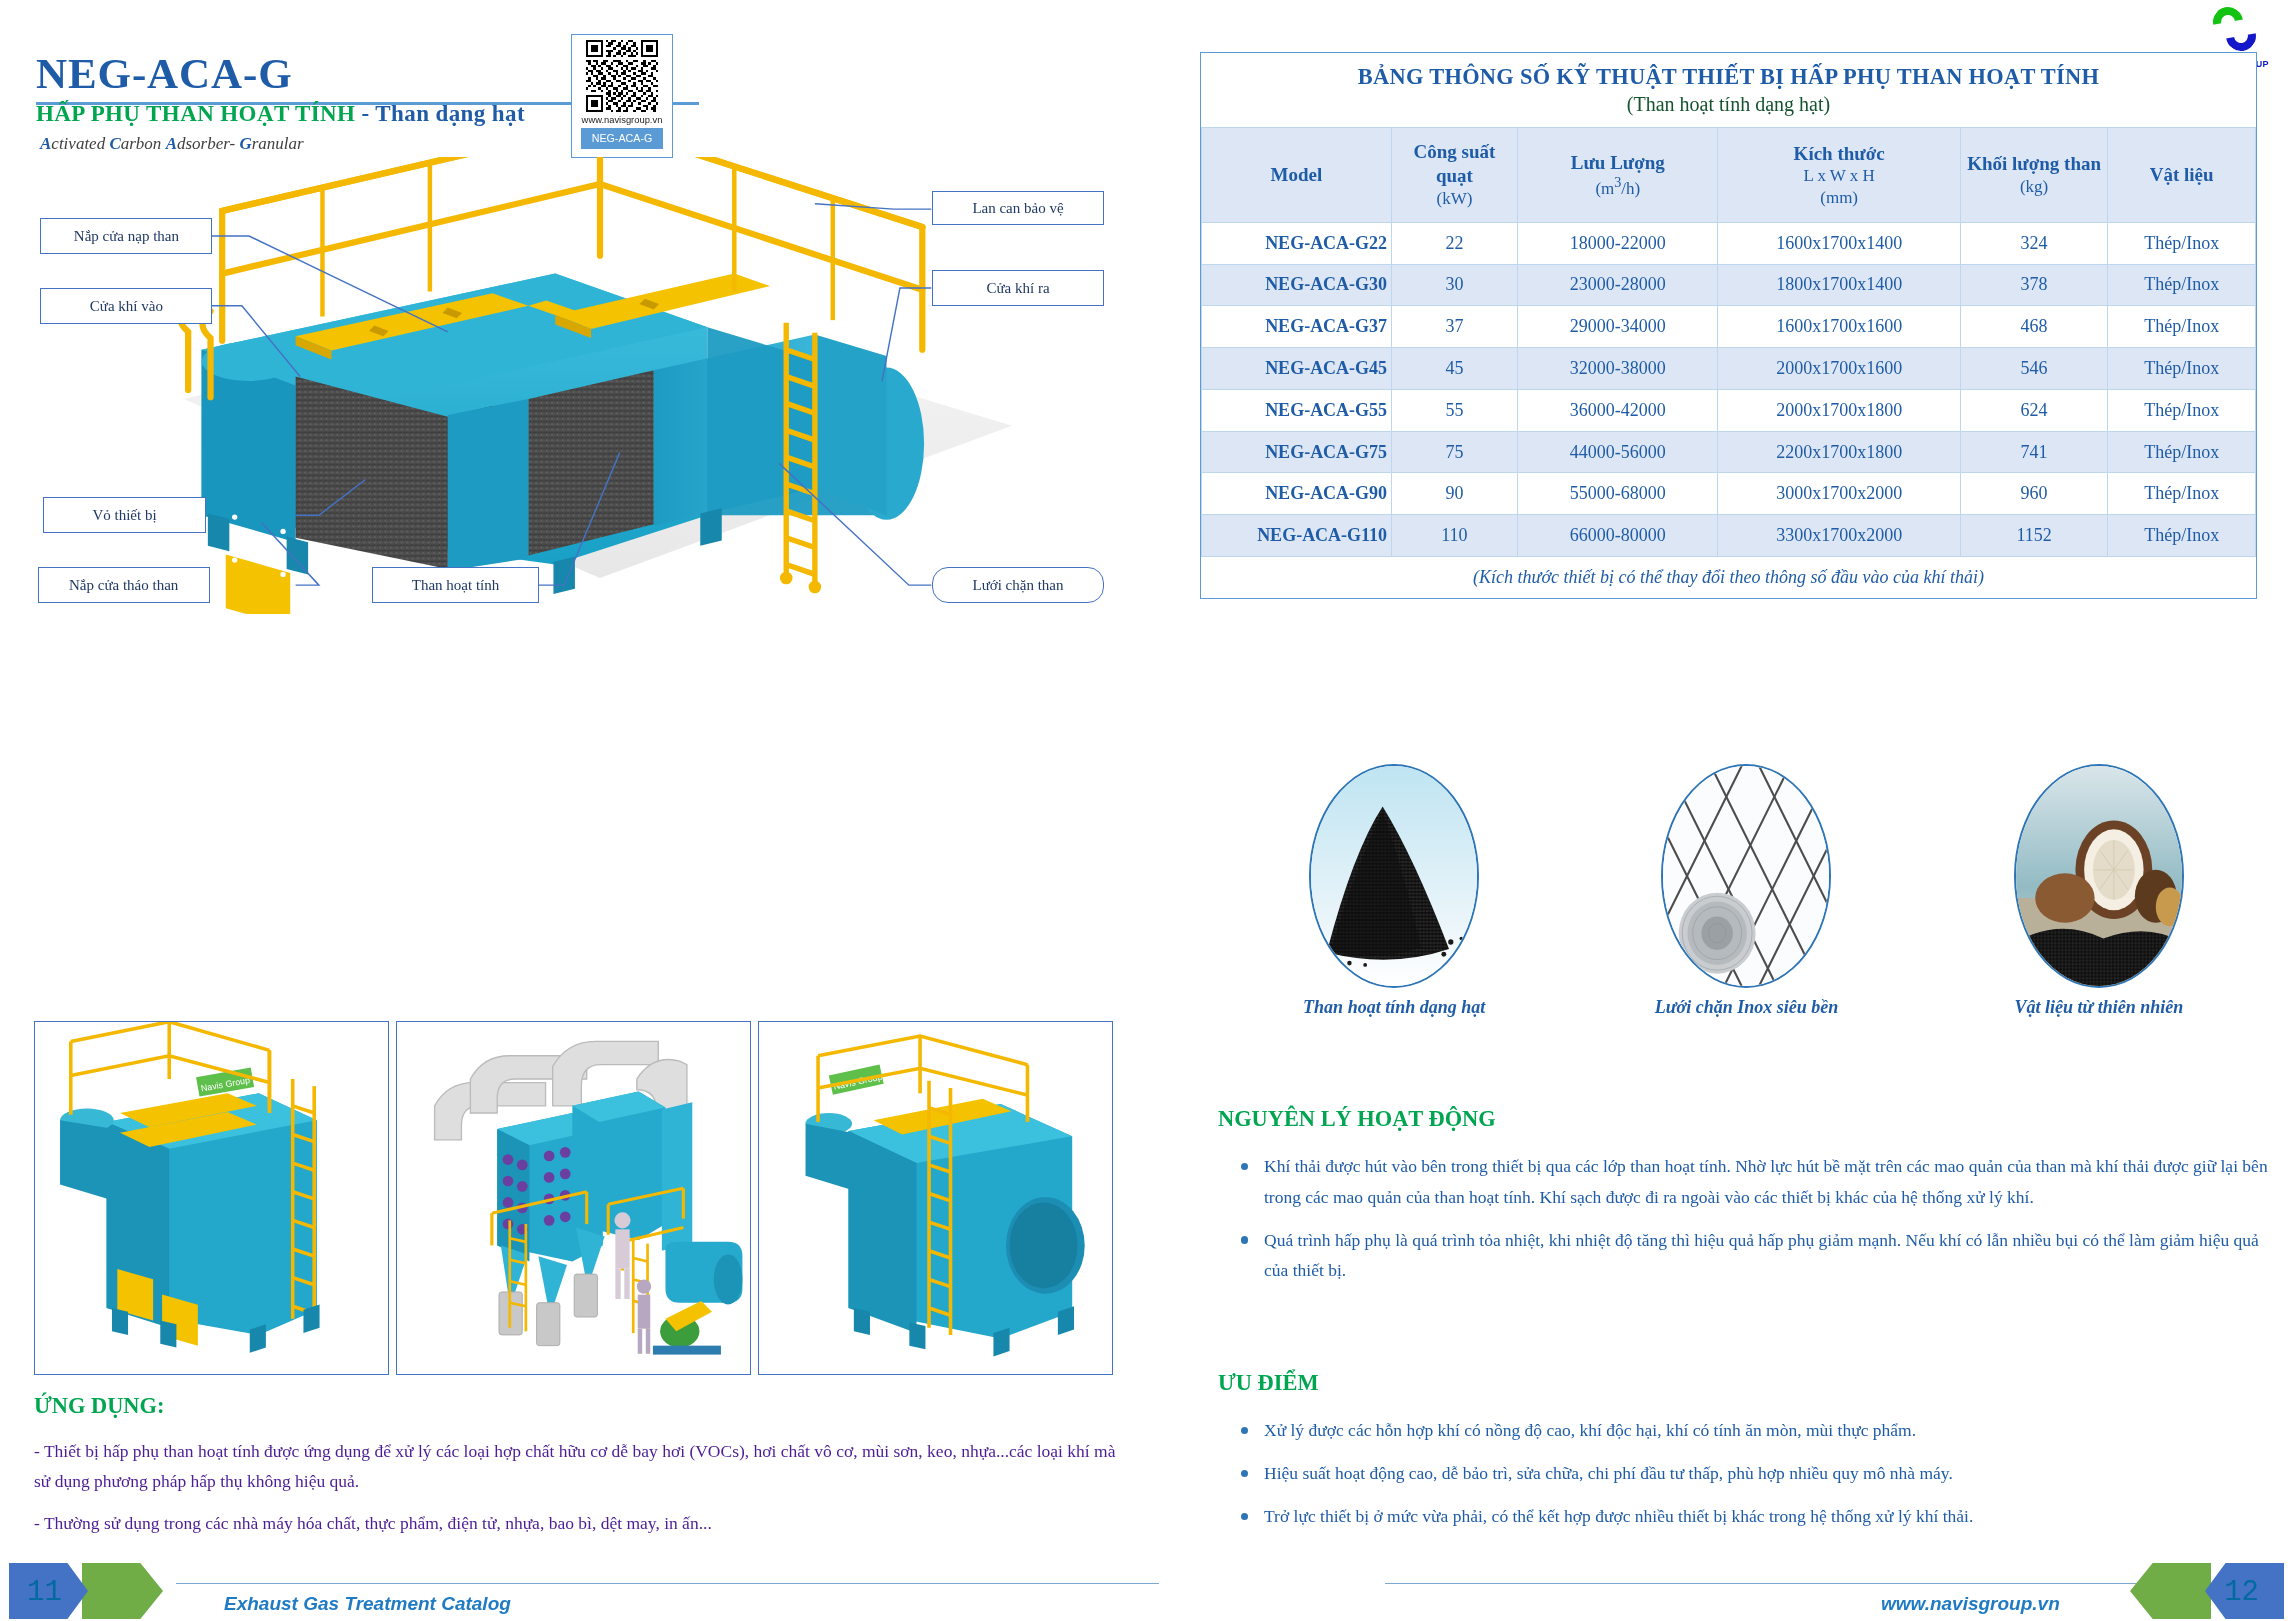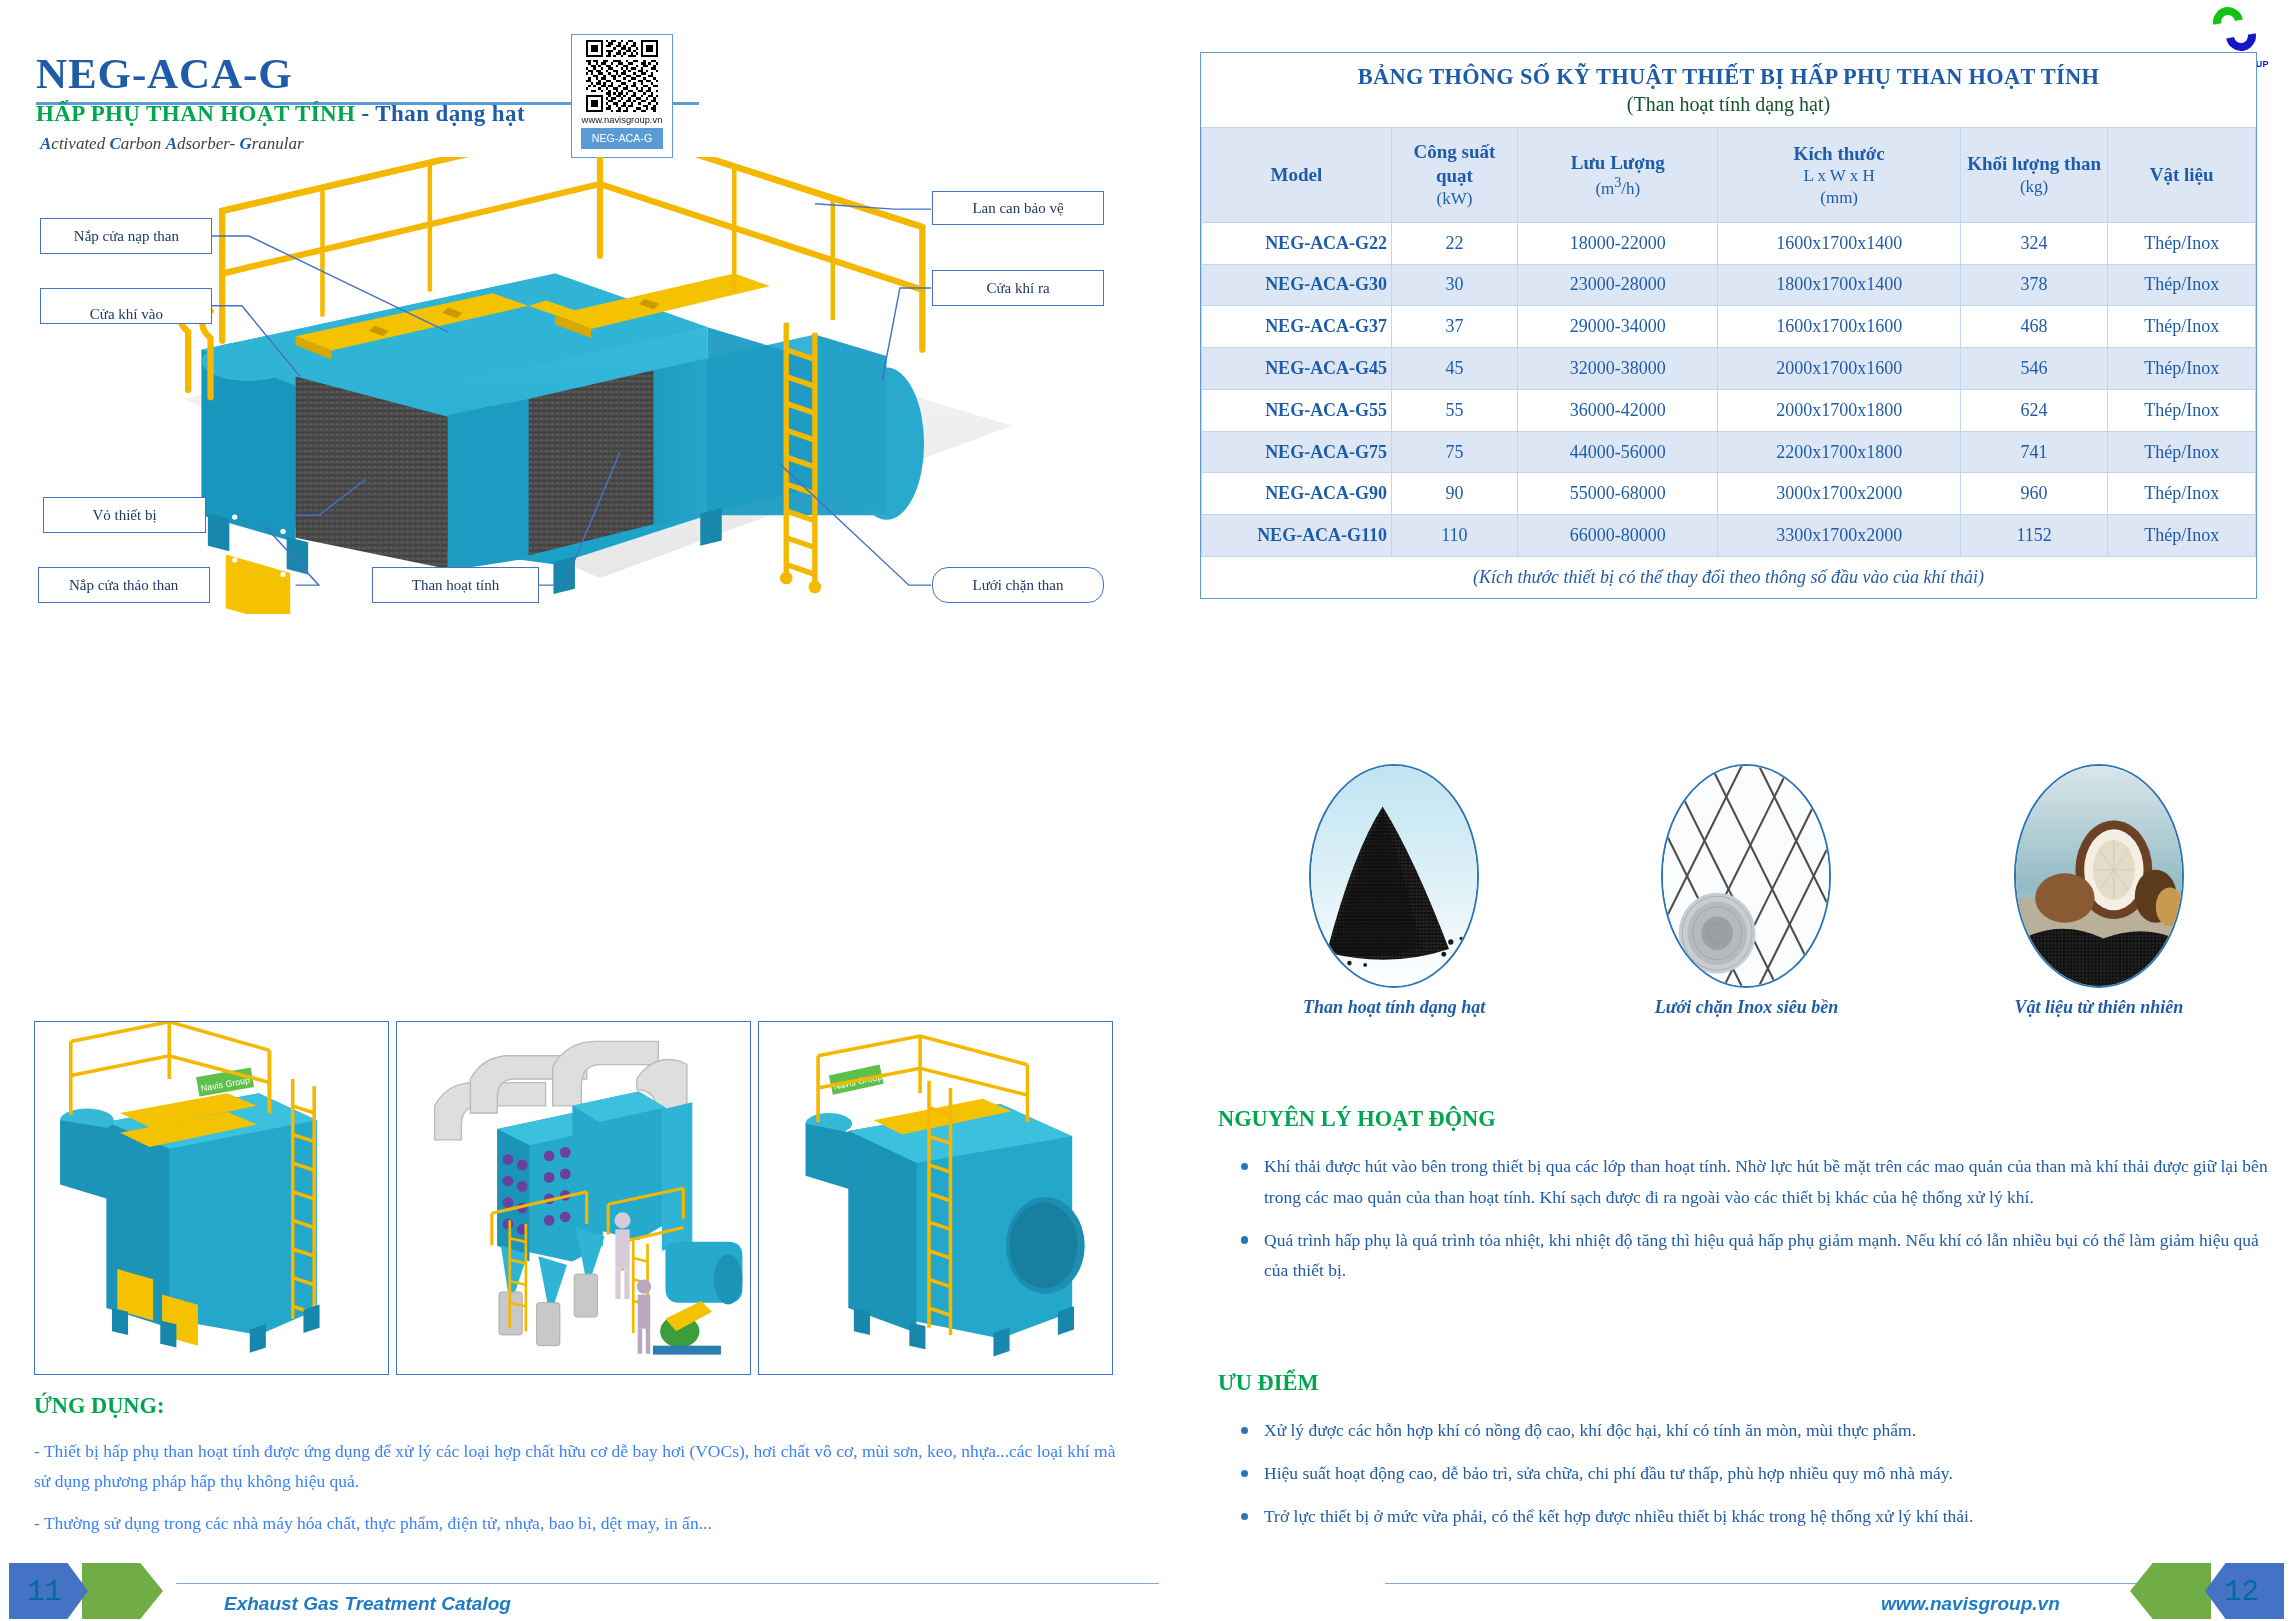--- a/index.html
+++ b/index.html
@@ -83,21 +83,21 @@
 
   
   .thumbs { position:absolute; left:34px; top:1021px; width:1079px; height:354px;
     display:flex; gap:6.3px; }
   .thumb { flex:1; border:1.4px solid #4472C4; background:#fff; position:relative; overflow:hidden; }
 
   
   .app-title { position:absolute; left:34px; top:1393px; font-size:22.4px;
     font-weight:bold; color:#00A550; font-family:"Liberation Serif",serif; }
   .app-body { position:absolute; left:34px; top:1437px; width:1097px;
-    font-size:17.5px; color:#3b82f6; line-height:1.7; font-family:"Liberation Serif",serif; }
+    font-size:17.5px; color:#4c1d95; line-height:1.7; font-family:"Liberation Serif",serif; }
   .app-body p { margin-bottom:12.5px; }
 
   
   .right { position:absolute; left:1200px; top:0; width:1093px; height:1621px; }
 
   .spec-wrap { position:absolute; left:0px; top:52px; width:1057px;
     border:1.8px solid #5B9BD5; background:#fff; }
   table.spec { width:100%; border-collapse:collapse; }
   table.spec td, table.spec th { border:0.9px solid #BDD7EE; }
   .spec-title-cell { padding:10.7px 5.4px 10.7px; text-align:center; border:none !important; }
@@ -535,21 +535,21 @@
           <path d="M300 400 L326 400 L378 360"></path>
           <path d="M300 478 L326 478 L262 408"></path>
           <path d="M560 478 L600 478 L662 330"></path>
           <path d="M1010 478 L985 478 L840 342"></path>
         </g>
       </svg>
 
       <div class="callout" style="left:13.4px; top:61px; width:172px; height:36px;">
         <span>Nắp cửa nạp than</span>
       </div>
-      <div class="callout" style="left:13.4px; top:131px; width:172px; height:36px;align-items:flex-end;">
+      <div class="callout" style="left:13.4px; top:131px; width:172px; height:36px;">
         <span>Cửa khí vào</span>
       </div>
       <div class="callout" style="left:905px; top:34px; width:172px; height:34px;">
         <span>Lan can bảo vệ</span>
       </div>
       <div class="callout" style="left:905px; top:113px; width:172px; height:36px;">
         <span>Cửa khí ra</span>
       </div>
       <div class="callout" style="left:16px; top:340px; width:163px; height:36px;">
         <span>Vỏ thiết bị</span>

